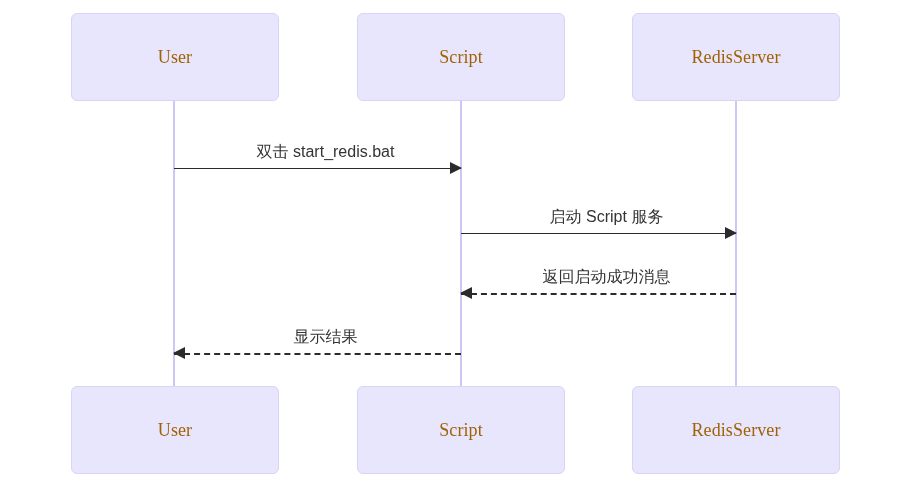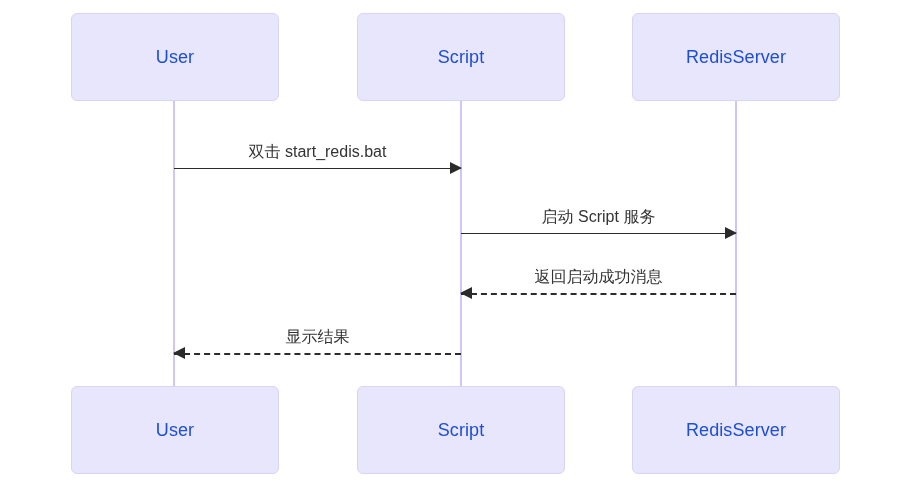--- a/index.html
+++ b/index.html
@@ -27,22 +27,22 @@
     box-sizing: border-box;
     background: #e8e6fc;
     border: 1px solid #d9d4f6;
     border-radius: 6px;
     display: flex;
     align-items: center;
     justify-content: center;
   }
   .participant-label {
     font-size: 18px;
-    color: #1d4ed8;
-    font-family: Liberation Sans, sans-serif;
+    color: #a16207;
+    font-family: Liberation Serif, serif;
     letter-spacing: 0.1px;
     line-height: 1;
     white-space: nowrap;
   }
   .message {
     position: absolute;
     height: 0;
   }
   .msg-line {
     position: absolute;
@@ -69,21 +69,21 @@
   }
   .msg-arrow.left {
     left: -1px;
     border-top: 6px solid transparent;
     border-bottom: 6px solid transparent;
     border-right: 12px solid #2b2b2b;
   }
   .msg-label {
     position: absolute;
     bottom: 7px;
-    left: 0;
+    left: 8px;
     width: 100%;
     text-align: center;
     font-size: 16px;
     color: #333333;
     font-family: "Liberation Sans", "DejaVu Sans", sans-serif;
     white-space: nowrap;
     line-height: 1.2;
   }
 </style>
 </head>

